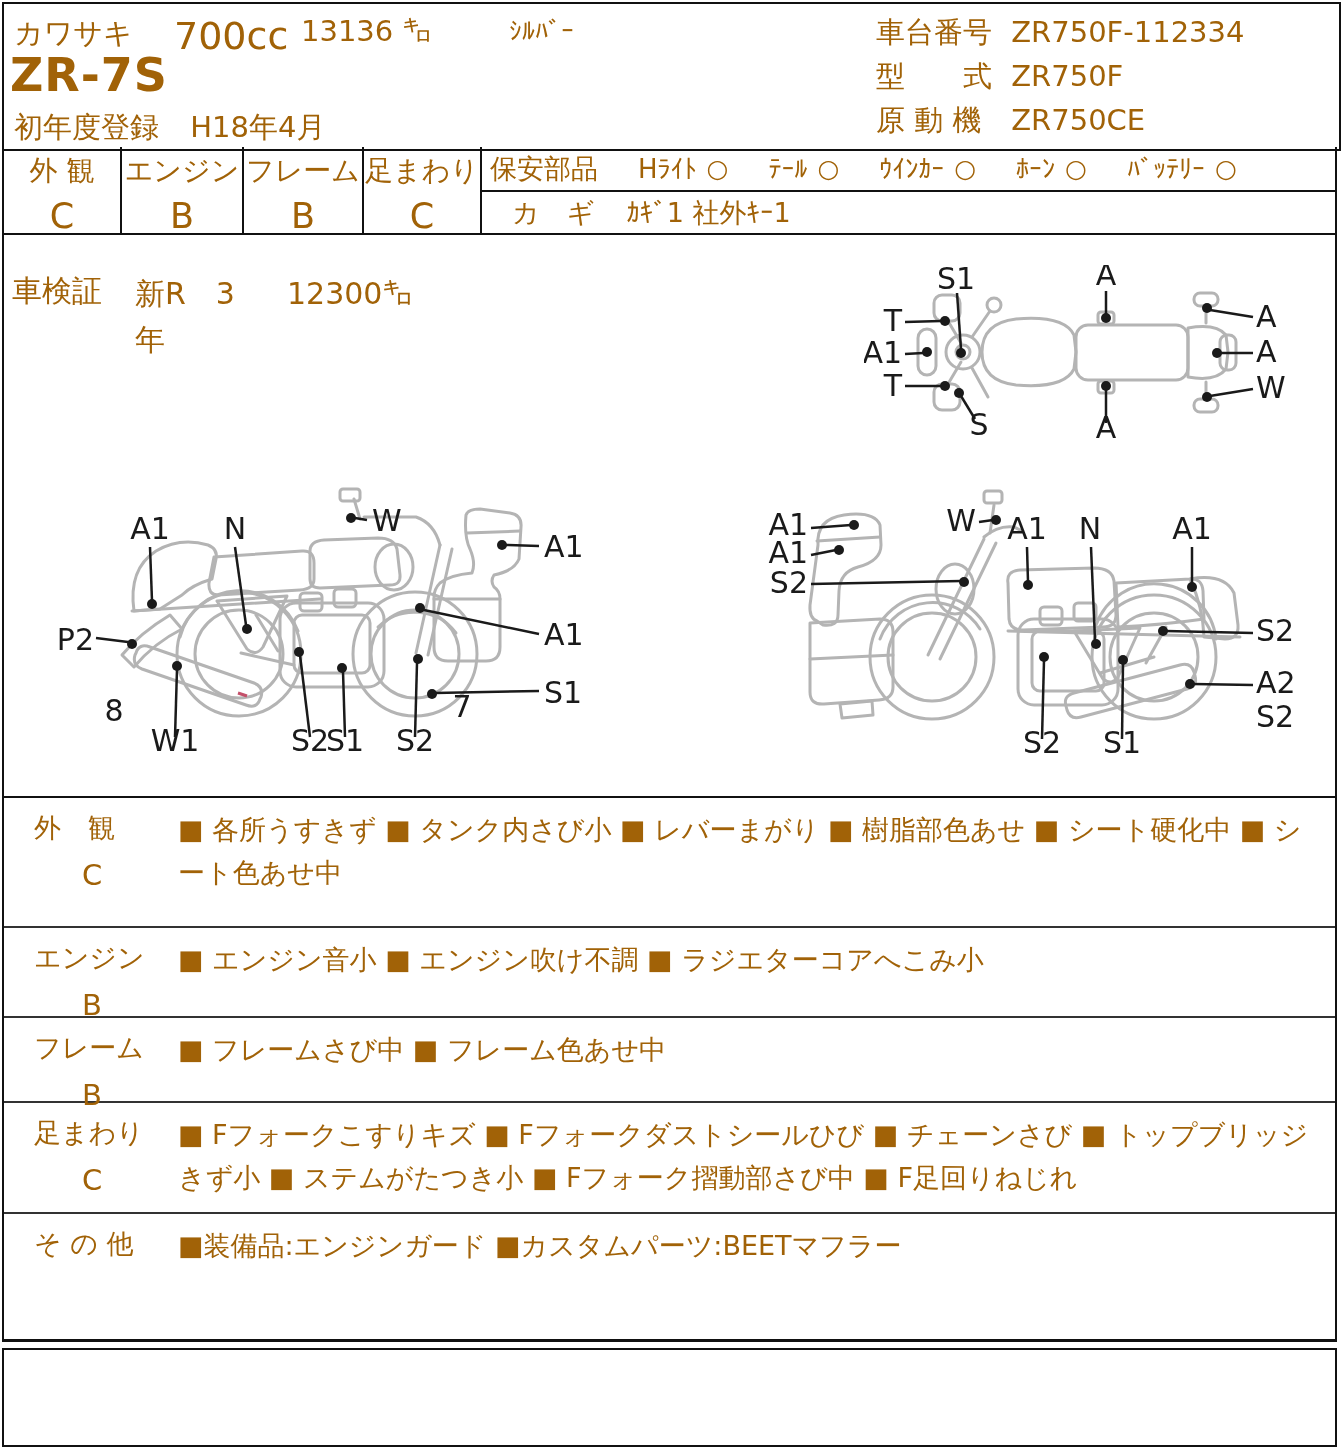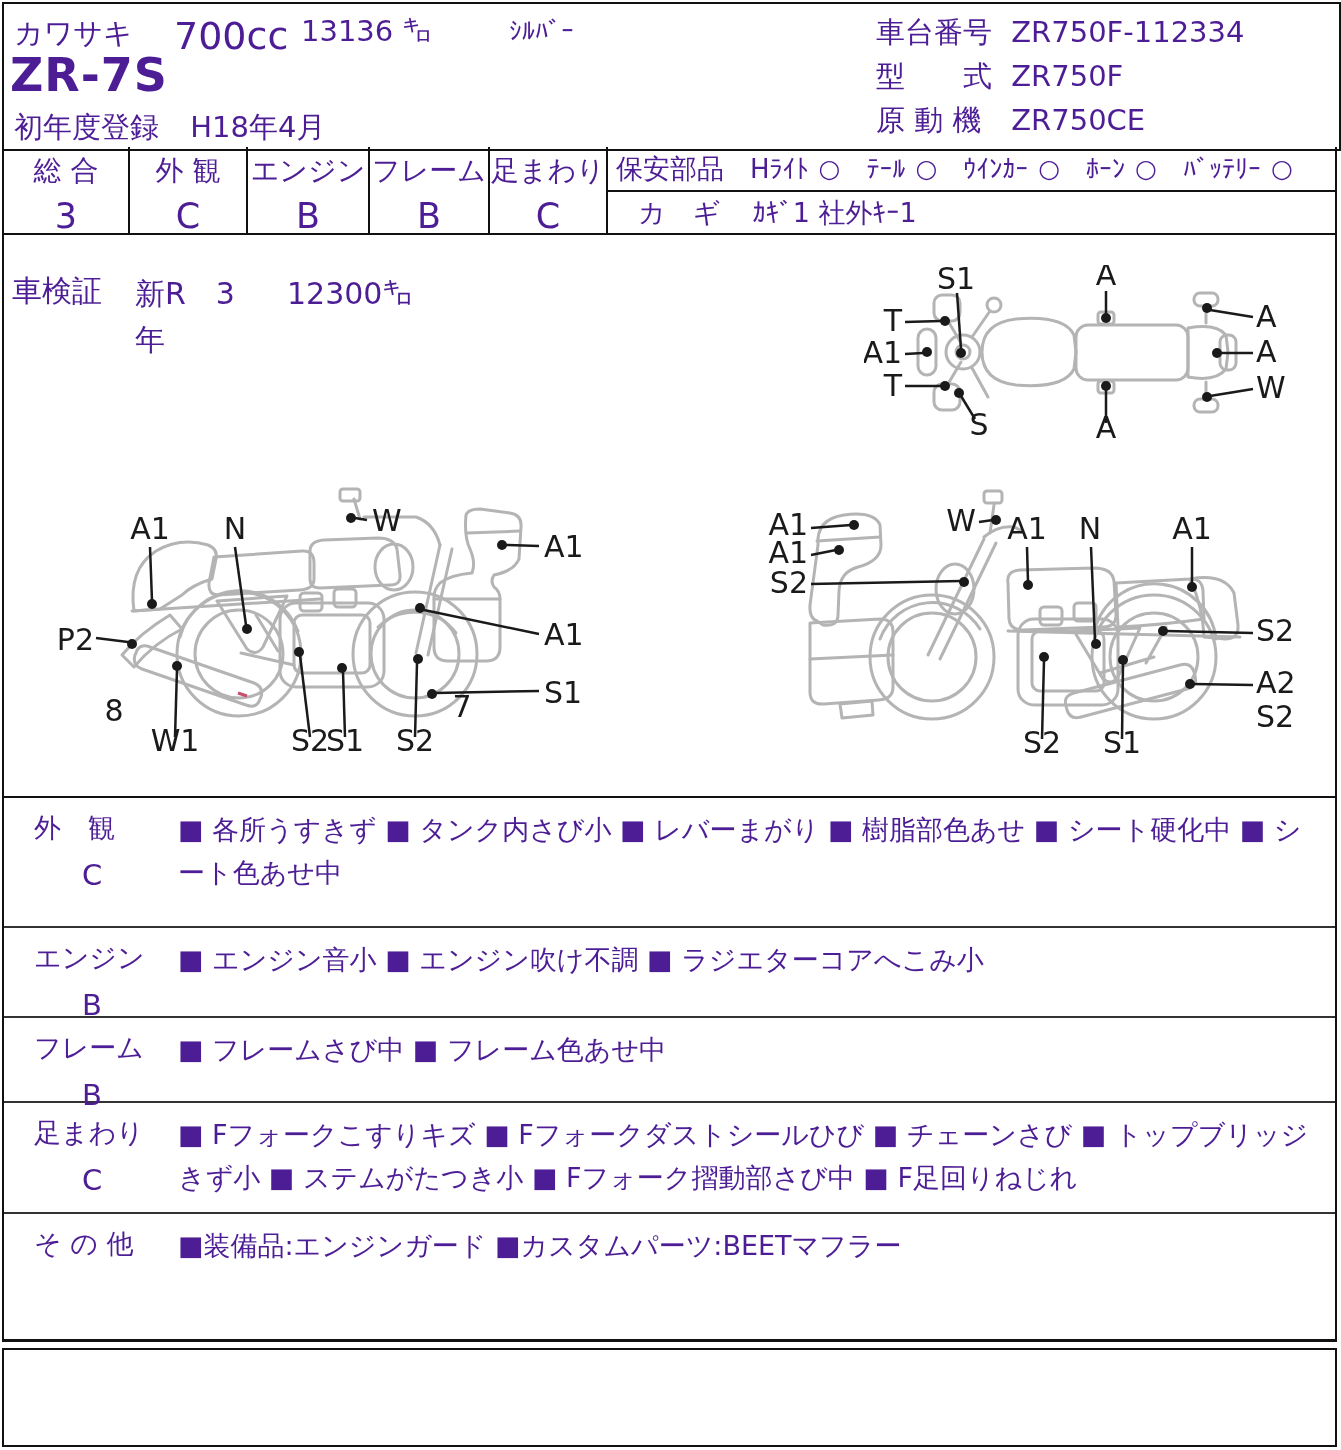--- a/index.html
+++ b/index.html
@@ -1,38 +1,38 @@
 <!DOCTYPE html>
 <html><head>
 <meta charset="utf-8">
 <style>
   html,body{margin:0;padding:0;background:#fff;}
   .sheet{position:relative;width:1341px;height:1450px;background:#fff;
-    font-family:"DejaVu Sans","Liberation Sans",sans-serif;color:#4c1d95;overflow:hidden;}
+    font-family:"DejaVu Sans","Liberation Sans",sans-serif;color:#a16207;overflow:hidden;}
   .abs{position:absolute;}
   
   .header-box{left:2px;top:2px;width:1335px;height:145px;border:2px solid #111;}
   .h-maker{left:10px;top:10px;font-size:29px;}
   .h-disp{left:170px;top:10px;font-size:38px;}
   .h-mileage{left:297px;top:10px;font-size:29px;}
   .h-color{left:505px;top:12px;font-size:26px;}
   .h-model{left:6px;top:44px;font-size:46px;font-weight:bold;letter-spacing:1px;}
   .h-firstreg{left:10px;top:104px;font-size:29px;}
   .h-firstreg .val{margin-left:22px;}
   .h-right{left:872px;top:6px;font-size:29px;line-height:44px;}
   .h-right .lbl{display:inline-block;min-width:126px;}
   
   .grade-strip{left:2px;top:147px;width:1335px;height:88px;display:flex;border-left:2px solid #111;border-right:2px solid #111;border-bottom:2px solid #111;box-sizing:border-box;}
   .gcell{border-right:2px solid #111;box-sizing:border-box;text-align:center;}
   .gcell .glabel{font-size:28px;margin-top:5px;}
   .gcell .gvalue{font-size:35px;margin-top:6px;}
   .safety-cell{flex:1;display:flex;flex-direction:column;}
   .safety-row1{height:43px;border-bottom:2px solid #111;display:flex;align-items:center;font-size:27px;}
   .safety-row1 .slabel{margin-left:8px;}
-  .safety-item{display:flex;align-items:center;margin-left:26px;justify-content:center;}
+  .safety-item{display:flex;align-items:center;margin-left:40px;justify-content:center;}
   .safety-item .nm{font-size:26px;}
   .safety-item .st{font-size:25px;font-weight:bold;margin-left:10px;}
   .safety-row2{flex:1;display:flex;align-items:center;font-size:27px;}
   .safety-row2 .klabel{margin-left:30px;}
   .safety-row2 .kvalue{margin-left:32px;}
   
   .diagram-box{left:2px;top:235px;width:1335px;height:563px;border-left:2px solid #111;border-right:2px solid #111;border-bottom:2px solid #111;box-sizing:border-box;}
   .shaken{left:8px;top:36px;display:flex;font-size:30px;}
   .shaken .slbl{width:105px;}
   .shaken .srow{display:flex;line-height:46px;}
@@ -77,24 +77,20 @@
         <span>ZR750F</span>
       </div>
       <div>
         <span class="lbl">原 動 機</span>
         <span>ZR750CE</span>
       </div>
     </div>
   </div>
 
   <div class="abs grade-strip">
-    <div class="gcell" style="width:126px">
-      <div class="glabel">総 合</div>
-      <div class="gvalue">3</div>
-    </div>
     <div class="gcell" style="width:118px">
       <div class="glabel">外 観</div>
       <div class="gvalue">C</div>
     </div>
     <div class="gcell" style="width:122px">
       <div class="glabel">エンジン</div>
       <div class="gvalue">B</div>
     </div>
     <div class="gcell" style="width:120px">
       <div class="glabel">フレーム</div>

